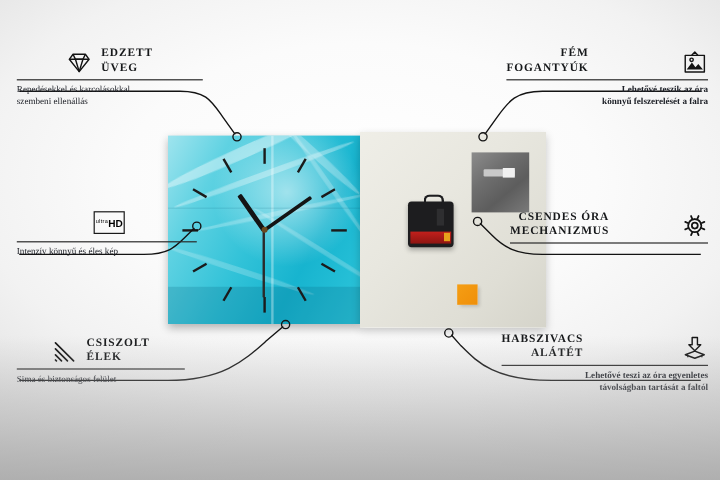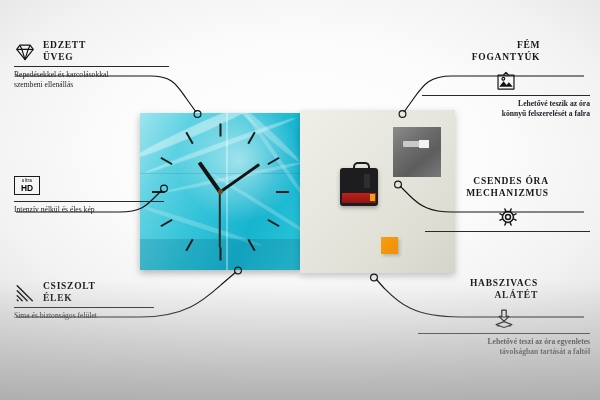--- a/index.html
+++ b/index.html
@@ -71,22 +71,22 @@
   #battery:after{content:"";position:absolute;right:1px;top:1px;width:5px;height:7px;background:#e8a21c;}
   #foam-pad{
     position:absolute;left:81px;top:127px;width:17px;height:17px;
     background:linear-gradient(135deg,#f59e14 0%,#ef8f09 100%);
     box-shadow:2px 2px 3px rgba(0,0,0,.18);
   }
 
   
   .callout{position:absolute;}
   .callout .head{display:flex;align-items:center;gap:7px;}
-  .callout.left .head{justify-content:flex-start;}
-  .callout.right .head{justify-content:space-between;flex-direction:column;}
+  .callout.left .head{justify-content:center;}
+  .callout.right .head{justify-content:space-between;}
   .title{
     font-size:9.5px;font-weight:bold;letter-spacing:.75px;color:#16181a;
     line-height:11.5px;text-transform:uppercase;white-space:pre-line;
   }
   .callout.right .title{text-align:right;}
   .rule{height:1px;background:#2a2a2a;margin:3px 0 3px 0;}
   .desc{
     font-size:7.6px;color:#20232a;line-height:9.6px;white-space:pre-line;
   }
   .callout.right .desc{text-align:right;font-weight:bold;}
@@ -100,21 +100,21 @@
 
   
   #c-glass{left:14px;top:40px;width:155px;}
   #c-print{left:14px;top:176px;width:150px;}
   #c-edge{left:14px;top:281px;width:140px;}
   #c-handle{right:10px;top:40px;width:168px;}
   #c-mech{right:10px;top:176px;width:165px;}
   #c-foam{right:10px;top:278px;width:172px;}
   .hd-badge{
     width:26px;height:19px;border:1.4px solid #1a1a1a;box-sizing:border-box;
-    display:flex;flex-direction:column;align-items:center;justify-content:center;line-height:1;
+    display:flex;flex-direction:row;align-items:center;justify-content:center;line-height:1;
   }
   .hd-badge .u{font-size:4.6px;letter-spacing:.3px;font-family:"Liberation Sans",sans-serif;}
   .hd-badge .h{font-size:8.4px;font-weight:bold;font-family:"Liberation Sans",sans-serif;margin-top:.5px;}
 </style>
 </head>
 <body>
 
 <div id="stage">
 
   <div class="product" id="clock-front">
@@ -206,21 +206,21 @@
   <div class="callout left" id="c-print">
     <div class="head">
       <span class="ico">
         <span class="hd-badge">
           <span class="u">ultra</span>
           <span class="h">HD</span>
         </span>
       </span>
     </div>
     <div class="rule"></div>
-    <div class="desc">Intenzív nélkül és éles kép</div>
+    <div class="desc">Intenzív könnyű és éles kép</div>
   </div>
 
   <div class="callout left" id="c-edge">
     <div class="head">
       <span class="ico">
         <svg viewBox="0 0 24 24" width="22" height="22">
           <g stroke="#141414" stroke-width="1.5" stroke-linecap="round">
             <path d="M3.5 4 L20 20.5"></path>
               <path d="M3.5 9.5 L14.4 20.5"></path>
             <path d="M3.5 15 L9 20.5"></path>

